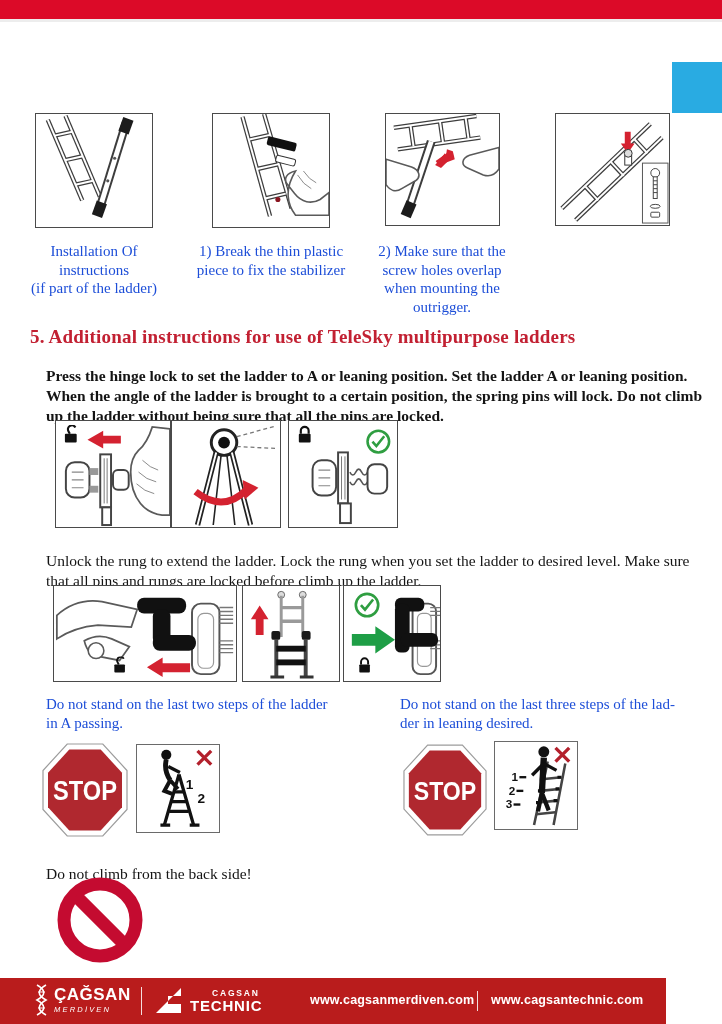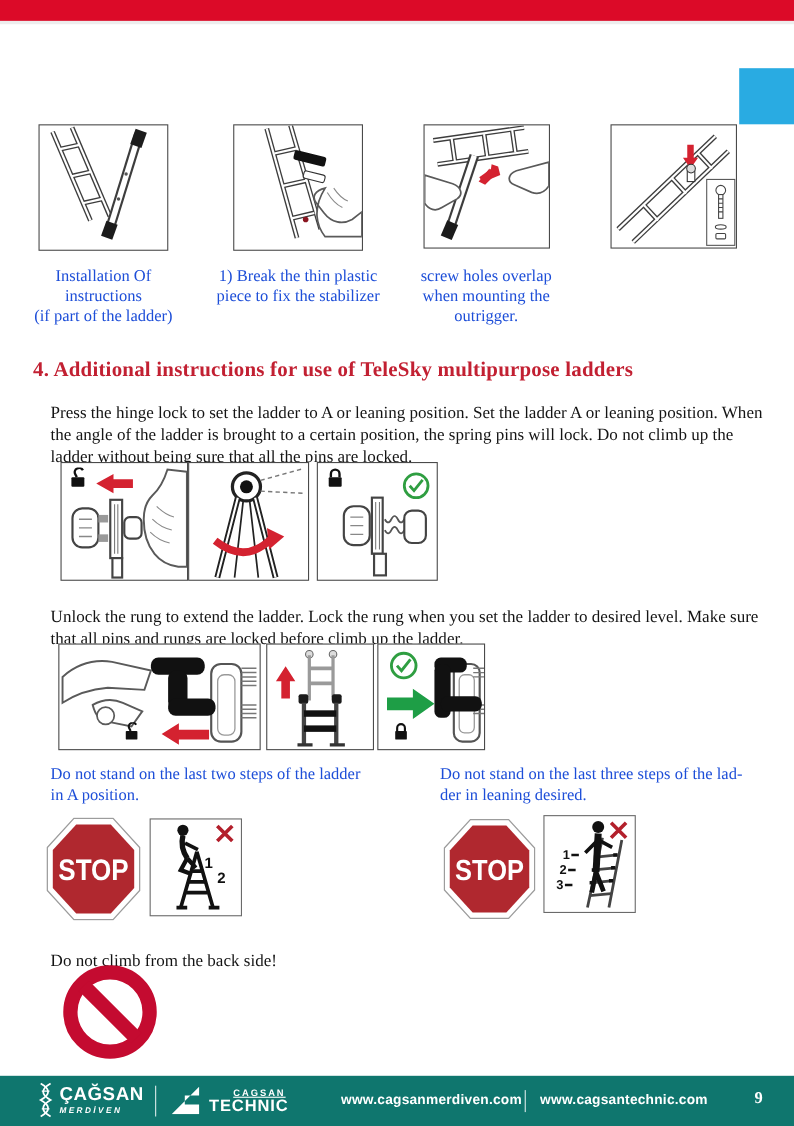--- a/index.html
+++ b/index.html
@@ -14,31 +14,31 @@
              font-size:19px;color:#C22032;letter-spacing:.2px;white-space:nowrap;}
   .fig{position:absolute;border:1px solid #4a4a4a;background:#fff;box-sizing:border-box;}
   .fig svg{display:block;width:100%;height:100%;}
   .cap{position:absolute;font-size:15px;line-height:1.24;color:#1d4ed8;text-align:center;}
   .cap span{display:block;}
   .cap-left{text-align:left;}
   .para{position:absolute;font-size:15.5px;line-height:1.30;color:#141414;}
   .stop-sign,.picto,.prohibit{position:absolute;}
   .picto{border:1px solid #6a6a6a;background:#fff;box-sizing:border-box;}
   .picto svg,.stop-sign svg,.prohibit svg{display:block;width:100%;height:100%;}
-  .footer{position:absolute;left:0;top:978px;width:722px;height:46px;background:#0f766e;color:#fff;
+  .footer{position:absolute;left:0;top:978px;width:666px;height:46px;background:#b91c1c;color:#fff;
           font-family:"Liberation Sans",sans-serif;}
   .f-abs{position:absolute;}
   .brand1{left:34px;top:6px;display:flex;align-items:center;gap:5px;}
   .brand1-txt .l1{font-size:17px;font-weight:bold;letter-spacing:.5px;line-height:1;}
-  .brand1-txt .l2{font-size:7.5px;font-style:italic;font-weight:bold;letter-spacing:2.2px;margin-top:2px;}
+  .brand1-txt .l2{font-size:7.5px;font-style:italic;font-weight:normal;letter-spacing:2.2px;margin-top:2px;}
   .fdiv{width:1px;background:rgba(255,255,255,.85);}
   .div1{left:141px;top:9px;height:28px;}
   .div2{left:477px;top:13px;height:20px;}
   .brand2{left:154px;top:8px;display:flex;align-items:flex-end;gap:5px;}
-  .brand2-txt .l1{font-size:8.5px;font-weight:bold;letter-spacing:1.8px;line-height:1;margin-left:22px;text-decoration:underline;}
+  .brand2-txt .l1{font-size:8.5px;font-weight:bold;letter-spacing:1.8px;line-height:1;margin-left:22px;}
   .brand2-txt .l2{font-size:15px;font-weight:bold;letter-spacing:.8px;line-height:1;margin-top:1px;}
   .url{top:15px;font-size:12.5px;font-weight:bold;letter-spacing:.2px;color:#fff;text-decoration:none;}
   .url1{left:310px;} .url2{left:491px;}
   .pagenum{left:686px;top:13px;font-family:"Liberation Serif",serif;font-weight:bold;font-size:15px;}
   .sketch{stroke:#5a5a5a;fill:#fff;}
 </style>
 </head>
 <body>
 
 <svg width="0" height="0" style="position:absolute" aria-hidden="true">
@@ -180,28 +180,29 @@
   <div class="cap" style="left:14px;top:242px;width:160px;">
     <span>Installation Of</span>
     <span>instructions</span>
     <span>(if part of the ladder)</span>
   </div>
   <div class="cap" style="left:184px;top:242px;width:174px;">
     <span>1) Break the thin plastic</span>
     <span>piece to fix the stabilizer</span>
   </div>
   <div class="cap" style="left:357px;top:242px;width:170px;">
+    <span>2) Make sure that the</span>
     <span>screw holes overlap</span>
     <span>when mounting the</span>
     <span>outrigger.</span>
   </div>
 
-  <h2 class="sec-title" style="left:30px;top:326px;">4.  Additional instructions for use of TeleSky multipurpose ladders</h2>
-
-  <p class="para" style="left:46px;top:350px;width:662px;">Press the hinge lock to set the ladder to A or leaning position. Set the ladder  A or leaning position. When the angle of the ladder is brought to a certain position, the spring pins will lock. Do not climb up the ladder without being sure that all the pins are locked.</p>
+  <h2 class="sec-title" style="left:30px;top:326px;">5.  Additional instructions for use of TeleSky multipurpose ladders</h2>
+
+  <p class="para" style="left:46px;top:350px;width:662px;font-weight:bold;">Press the hinge lock to set the ladder to A or leaning position. Set the ladder  A or leaning position. When the angle of the ladder is brought to a certain position, the spring pins will lock. Do not climb up the ladder without being sure that all the pins are locked.</p>
 
   <div class="fig" style="left:55px;top:420px;width:116px;height:108px;">
     <svg viewBox="0 0 116 108">
       <use href="#sym-lock-open" x="6" y="4" width="20" height="20"></use>
       <polygon points="32,19 48,10 48,15 66,15 66,23 48,23 48,28" fill="#D42230"></polygon>
       <rect x="10" y="42" width="24" height="36" rx="9" fill="#fff" stroke="#444" stroke-width="2"></rect>
       <path d="M16,52 h12 M16,60 h12 M16,68 h12" stroke="#888" stroke-width="1.2"></path>
       <rect x="34" y="48" width="9" height="7" fill="#999"></rect>
       <rect x="34" y="66" width="9" height="7" fill="#999"></rect>
       <rect x="45" y="34" width="11" height="54" fill="#fff" stroke="#444" stroke-width="2"></rect>
@@ -289,21 +290,21 @@
       <rect x="52" y="18" width="15" height="50" rx="6" fill="#111"></rect>
       <rect x="58" y="48" width="38" height="14" rx="6" fill="#111"></rect>
       <use href="#sym-check" x="10" y="6" width="27" height="27"></use>
       <polygon points="8,49 32,49 32,41 52,55 32,69 32,61 8,61" fill="#1E9E46"></polygon>
       <use href="#sym-lock-closed" x="12" y="72" width="18" height="18"></use>
     </svg>
   </div>
 
   <div class="cap cap-left" style="left:46px;top:695px;width:330px;">
     <span>Do not stand on the last two steps of the ladder</span>
-    <span>in A position.</span>
+    <span>in A passing.</span>
   </div>
   <div class="cap cap-left" style="left:400px;top:695px;width:300px;">
     <span>Do not stand on the last three steps of the lad-</span>
     <span>der in leaning desired.</span>
   </div>
 
   <div class="stop-sign" style="left:42px;top:743px;width:86px;height:94px;">
     <svg viewBox="0 0 86 94">
       <polygon points="25.2,1 60.8,1 85,27.5 85,66.5 60.8,93 25.2,93 1,66.5 1,27.5" fill="#fff" stroke="#9c9c9c" stroke-width="1.2"></polygon>
       <polygon points="27.3,6.5 58.7,6.5 80,29.8 80,64.2 58.7,87.5 27.3,87.5 6,64.2 6,29.8" fill="#B0282F"></polygon>

